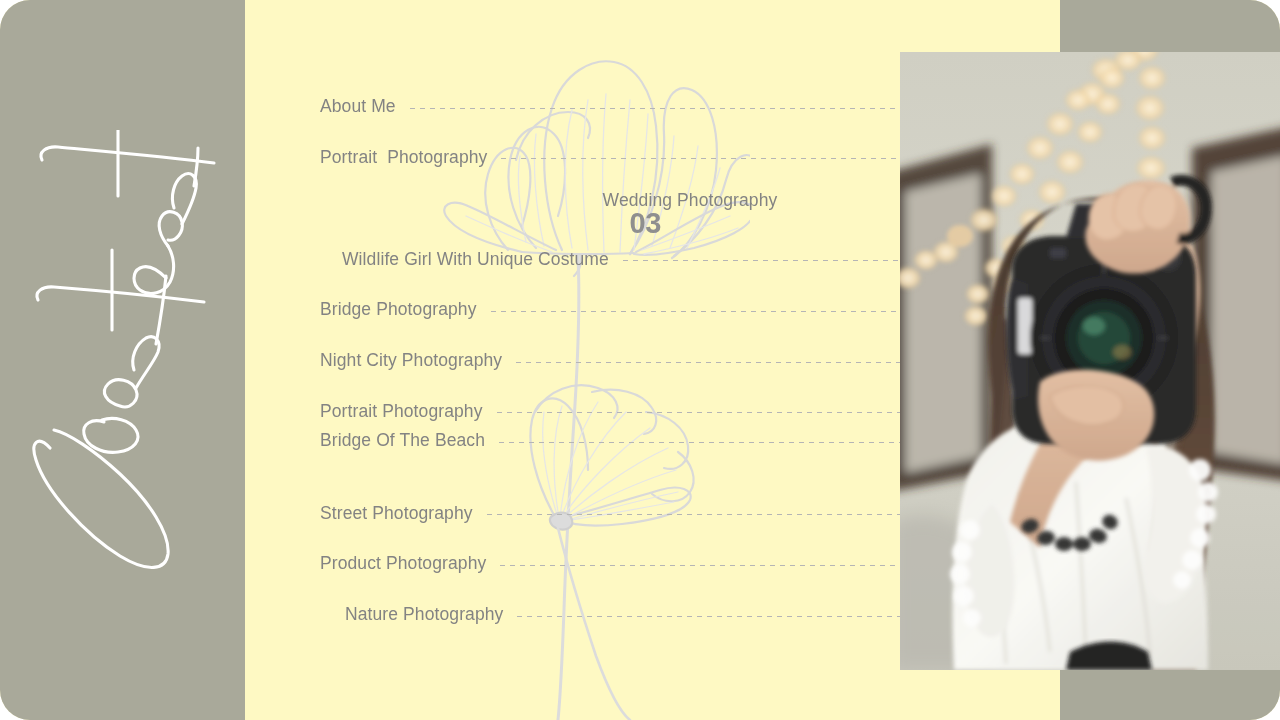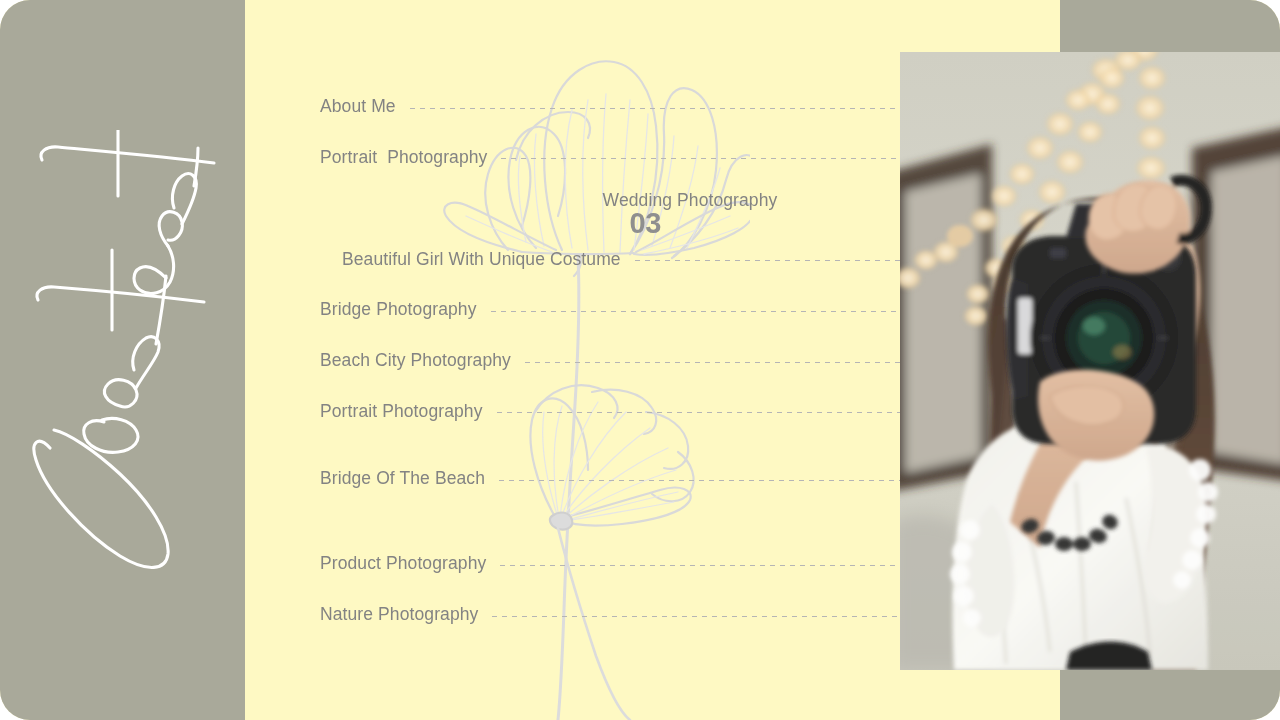--- a/index.html
+++ b/index.html
@@ -243,50 +243,55 @@
       <span class="toc-label" style="margin-left: 75px;">Portrait  Photography</span>
       <span class="toc-dash"></span>
       <span class="toc-num">02</span>
     </div>
     <div class="toc-row" style="top: 191.6px; flex-direction: column;">
       <span class="toc-label" style="margin-left: 75px;">Wedding Photography</span>
       <span class="toc-dash"></span>
       <span class="toc-num">03</span>
     </div>
     <div class="toc-row" style="top: 242.4px;">
-      <span class="toc-label" style="margin-left: 97px;">Beautiful Girl With Unique Costume</span>
+      <span class="toc-label" style="margin-left: 97px;">Wildlife Girl With Unique Costume</span>
       <span class="toc-dash"></span>
       <span class="toc-num">04</span>
     </div>
     <div class="toc-row" style="top: 293.2px;">
       <span class="toc-label" style="margin-left: 75px;">Bridge Photography</span>
       <span class="toc-dash"></span>
       <span class="toc-num">05</span>
     </div>
     <div class="toc-row" style="top: 344px;">
-      <span class="toc-label" style="margin-left: 75px;">Beach City Photography</span>
+      <span class="toc-label" style="margin-left: 75px;">Night City Photography</span>
       <span class="toc-dash"></span>
       <span class="toc-num">06</span>
     </div>
     <div class="toc-row" style="top: 394.8px;">
       <span class="toc-label" style="margin-left: 75px;">Portrait Photography</span>
       <span class="toc-dash"></span>
       <span class="toc-num">07</span>
     </div>
-    <div class="toc-row" style="top: 462px;">
+    <div class="toc-row" style="top: 424px;">
       <span class="toc-label" style="margin-left: 75px;">Bridge Of The Beach</span>
       <span class="toc-dash"></span>
       <span class="toc-num">08</span>
+    </div>
+    <div class="toc-row" style="top: 496.4px;">
+      <span class="toc-label" style="margin-left: 75px;">Street Photography</span>
+      <span class="toc-dash"></span>
+      <span class="toc-num">09</span>
     </div>
     <div class="toc-row" style="top: 547px;">
       <span class="toc-label" style="margin-left: 75px;">Product Photography</span>
       <span class="toc-dash"></span>
       <span class="toc-num">10</span>
     </div>
-    <div class="toc-row" style="top: 598px;">
+    <div class="toc-row" style="top: 598px; padding-left: 25px;">
       <span class="toc-label" style="margin-left: 75px;">Nature Photography</span>
       <span class="toc-dash"></span>
       <span class="toc-num">11</span>
     </div>
   </div>
 
   <div class="photo">
     <svg width="380" height="618" viewBox="0 0 380 618">
       <defs>
         <linearGradient id="wallG" x1="0" y1="0" x2="0" y2="1">

